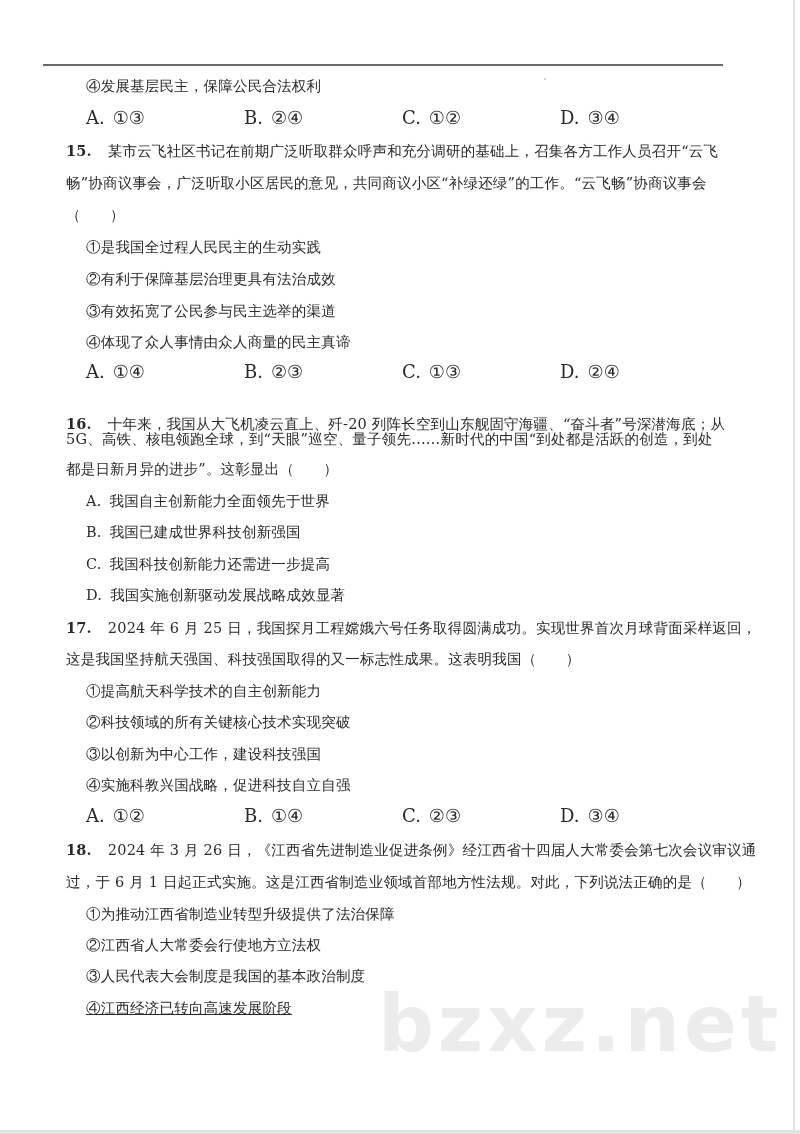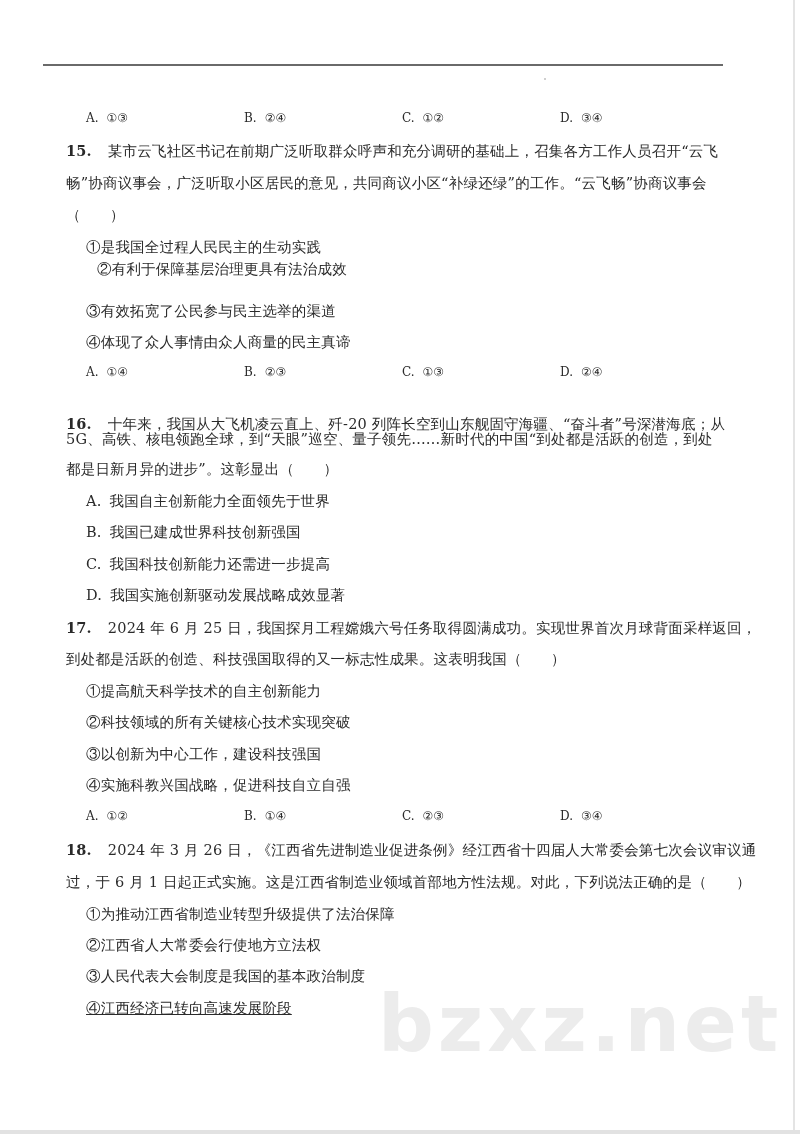--- a/index.html
+++ b/index.html
@@ -52,21 +52,21 @@
       left: 66px;
     }
     .line.item {
       left: 86px;
     }
     .options-row {
       position: absolute;
       left: 86px;
       width: 640px;
       height: 20px;
-      font-size: 12px;
+      font-size: 18px;
       line-height: 20px;
     }
     .opt {
       position: absolute;
       top: 0;
       white-space: nowrap;
     }
     .opt .letter { margin-right: 8px; }
     .opt.a { left: 0; }
     .opt.b { left: 158px; }
@@ -99,33 +99,34 @@
     }
   </style>
 </head>
 <body>
 
 <div class="page">
 
   <div class="top-rule"></div>
   <div class="speck"></div>
 
+  <div class="line item" style="top:76px;">④发展基层民主，保障公民合法权利</div>
   <div class="options-row" style="top:108px;">
     <span class="opt a"><span class="letter">A.</span><span>①③</span></span>
     <span class="opt b"><span class="letter">B.</span><span>②④</span></span>
     <span class="opt c"><span class="letter">C.</span><span>①②</span></span>
     <span class="opt d"><span class="letter">D.</span><span>③④</span></span>
   </div>
 
   <div>
     <div class="line stem" style="top:141px;"><span class="qnum">15.</span><span>某市云飞社区书记在前期广泛听取群众呼声和充分调研的基础上，召集各方工作人员召开“云飞</span></div>
     <div class="line stem" style="top:173px;">畅”协商议事会，广泛听取小区居民的意见，共同商议小区“补绿还绿”的工作。“云飞畅”协商议事会</div>
     <div class="line stem" style="top:205px;">（　　）</div>
     <div class="line item" style="top:237px;">①是我国全过程人民民主的生动实践</div>
-    <div class="line item" style="top:259px;margin-left:11px;">②有利于保障基层治理更具有法治成效</div>
+    <div class="line item" style="top:269px;">②有利于保障基层治理更具有法治成效</div>
     <div class="line item" style="top:301px;">③有效拓宽了公民参与民主选举的渠道</div>
     <div class="line item" style="top:332px;">④体现了众人事情由众人商量的民主真谛</div>
     <div class="options-row" style="top:362px;">
       <span class="opt a"><span class="letter">A.</span><span>①④</span></span>
       <span class="opt b"><span class="letter">B.</span><span>②③</span></span>
       <span class="opt c"><span class="letter">C.</span><span>①③</span></span>
       <span class="opt d"><span class="letter">D.</span><span>②④</span></span>
     </div>
   </div>
 
@@ -134,21 +135,21 @@
     <div class="line stem" style="top:429px;">5G、高铁、核电领跑全球，到“天眼”巡空、量子领先……新时代的中国“到处都是活跃的创造，到处</div>
     <div class="line stem" style="top:459px;">都是日新月异的进步”。这彰显出（　　）</div>
     <div class="line item" style="top:491px;"><span class="letter" style="margin-right:8px;">A.</span><span>我国自主创新能力全面领先于世界</span></div>
     <div class="line item" style="top:522px;"><span class="letter" style="margin-right:8px;">B.</span><span>我国已建成世界科技创新强国</span></div>
     <div class="line item" style="top:554px;"><span class="letter" style="margin-right:8px;">C.</span><span>我国科技创新能力还需进一步提高</span></div>
     <div class="line item" style="top:585px;"><span class="letter" style="margin-right:8px;">D.</span><span>我国实施创新驱动发展战略成效显著</span></div>
   </div>
 
   <div>
     <div class="line stem" style="top:618px;"><span class="qnum">17.</span><span>2024 年 6 月 25 日，我国探月工程嫦娥六号任务取得圆满成功。实现世界首次月球背面采样返回，</span></div>
-    <div class="line stem" style="top:649px;">到处都是活跃的创造、科技强国取得的又一标志性成果。这表明我国（　　）</div>
+    <div class="line stem" style="top:649px;">这是我国坚持航天强国、科技强国取得的又一标志性成果。这表明我国（　　）</div>
     <div class="line item" style="top:681px;">①提高航天科学技术的自主创新能力</div>
     <div class="line item" style="top:712px;">②科技领域的所有关键核心技术实现突破</div>
     <div class="line item" style="top:744px;">③以创新为中心工作，建设科技强国</div>
     <div class="line item" style="top:775px;">④实施科教兴国战略，促进科技自立自强</div>
     <div class="options-row" style="top:806px;">
       <span class="opt a"><span class="letter">A.</span><span>①②</span></span>
       <span class="opt b"><span class="letter">B.</span><span>①④</span></span>
       <span class="opt c"><span class="letter">C.</span><span>②③</span></span>
       <span class="opt d"><span class="letter">D.</span><span>③④</span></span>
     </div>

